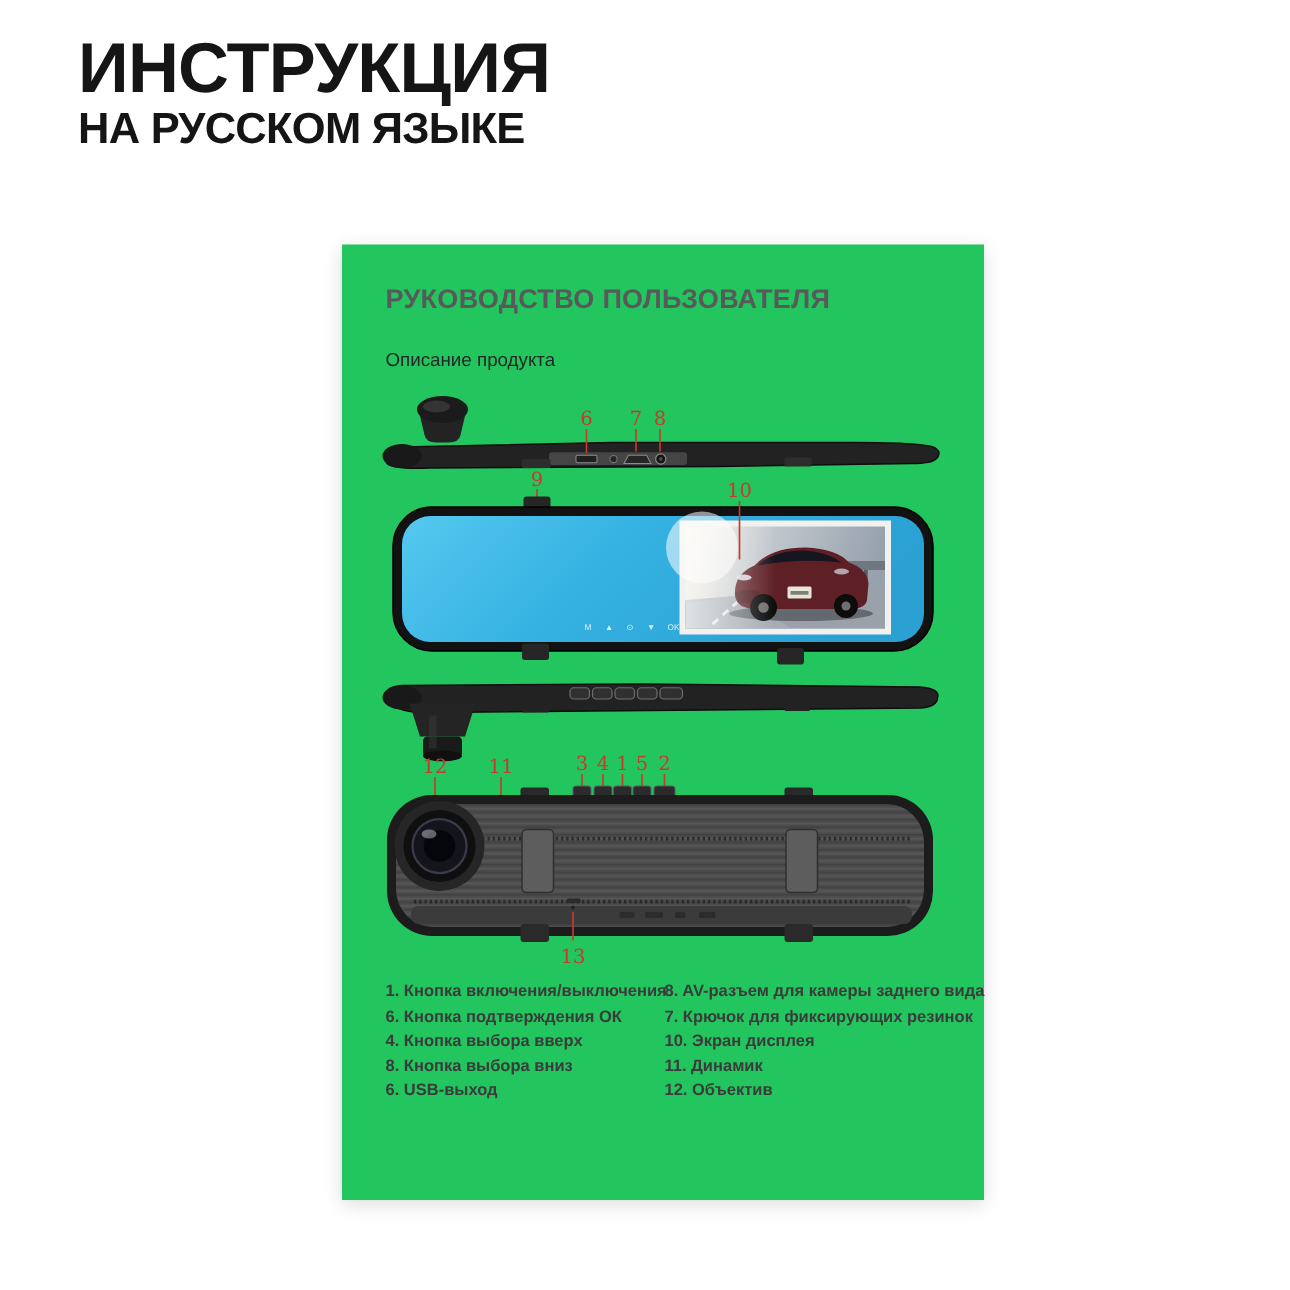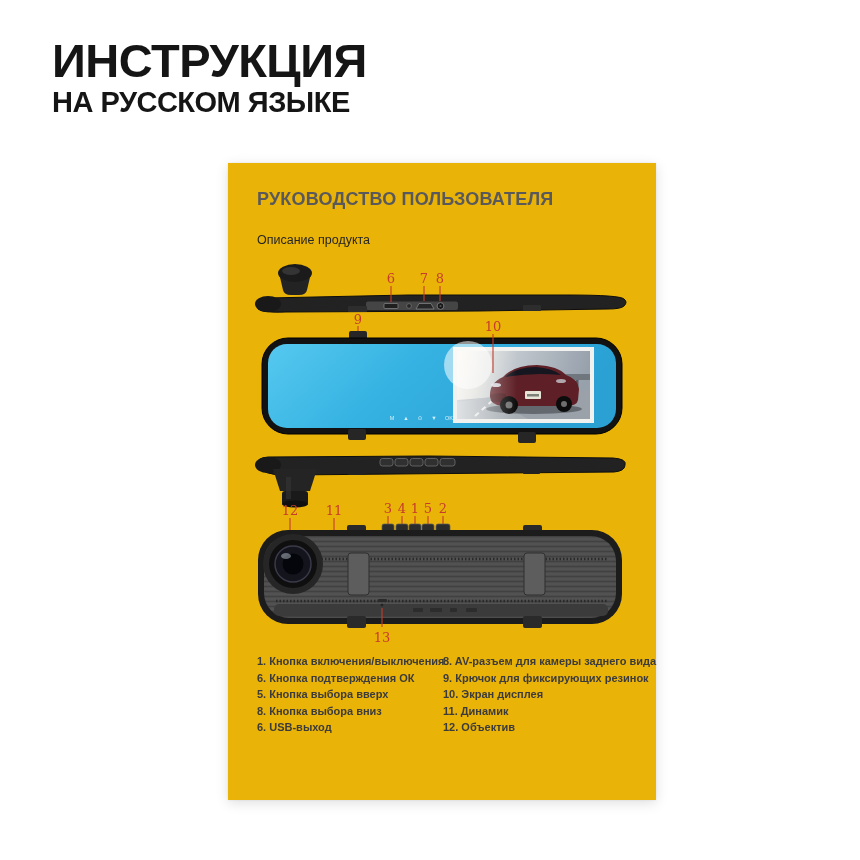--- a/index.html
+++ b/index.html
@@ -1,25 +1,25 @@
 <!DOCTYPE html>
 <html><head>
 <meta charset="utf-8">
 <style>
   html,body{margin:0;padding:0;background:#ffffff;width:860px;height:860px;overflow:hidden;
     font-family:"Liberation Sans","DejaVu Sans",sans-serif;}
   .canvas{position:relative;width:860px;height:860px;background:#ffffff;}
 
   
-  .page-title{position:absolute;left:52px;top:20px;color:#151515;font-weight:bold;line-height:1.08;letter-spacing:-0.5px;margin-top:16px;}
+  .page-title{position:absolute;left:52px;top:20px;color:#151515;font-weight:bold;line-height:1.08;letter-spacing:-0.5px;}
   .page-title .l1{font-size:47px;}
   .page-title .l2{font-size:29px;}
 
   
-  .card{position:absolute;left:228px;top:163px;width:428px;height:637px;background:#eab308;
+  .card{position:absolute;left:228px;top:163px;width:428px;height:637px;background:#22c55e;
     box-shadow:0 3px 12px rgba(0,0,0,0.13),0 0 2px rgba(0,0,0,0.08);}
   .card-heading{position:absolute;left:29px;top:26px;font-size:18px;font-weight:bold;color:#59595c;letter-spacing:0.2px;}
   .card-subheading{position:absolute;left:29px;top:70px;font-size:12.5px;font-weight:normal;color:#262626;}
 
   .diagram-svg{position:absolute;left:0;top:100px;width:428px;height:392px;}
 
   .callout-num{font-family:"DejaVu Serif","Liberation Serif",serif;font-size:13px;fill:#c53b2c;}
   .callout-line{stroke:#c53b2c;stroke-width:1.1;}
 
   
@@ -234,26 +234,26 @@
 
         <rect x="119" y="353" width="19" height="12" rx="2" fill="#2a2a2a"></rect>
         <rect x="295" y="353" width="19" height="12" rx="2" fill="#2a2a2a"></rect>
       </g>
     </svg>
 
     <div class="legend">
       <div class="legend-col left">
         <div class="legend-item">1. Кнопка включения/выключения</div>
         <div class="legend-item">6. Кнопка подтверждения ОК</div>
-        <div class="legend-item">5. Кнопка выбора вверх</div>
+        <div class="legend-item">4. Кнопка выбора вверх</div>
         <div class="legend-item">8. Кнопка выбора вниз</div>
         <div class="legend-item">6. USB-выход</div>
       </div>
       <div class="legend-col right">
         <div class="legend-item">8. AV-разъем для камеры заднего вида</div>
-        <div class="legend-item">9. Крючок для фиксирующих резинок</div>
+        <div class="legend-item">7. Крючок для фиксирующих резинок</div>
         <div class="legend-item">10. Экран дисплея</div>
         <div class="legend-item">11. Динамик</div>
         <div class="legend-item">12. Объектив</div>
       </div>
     </div>
   </div>
 </div>
 
 </body></html>

